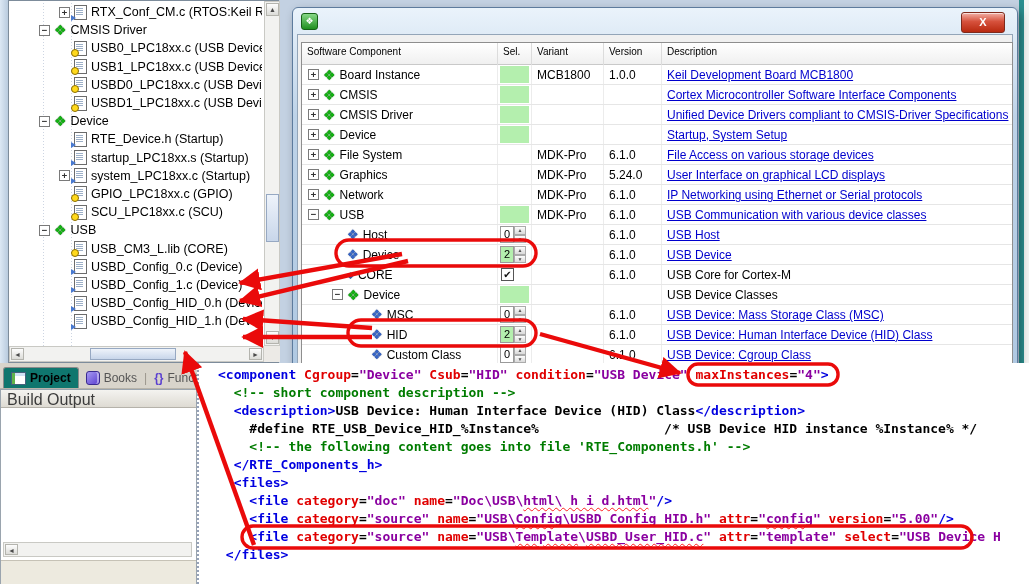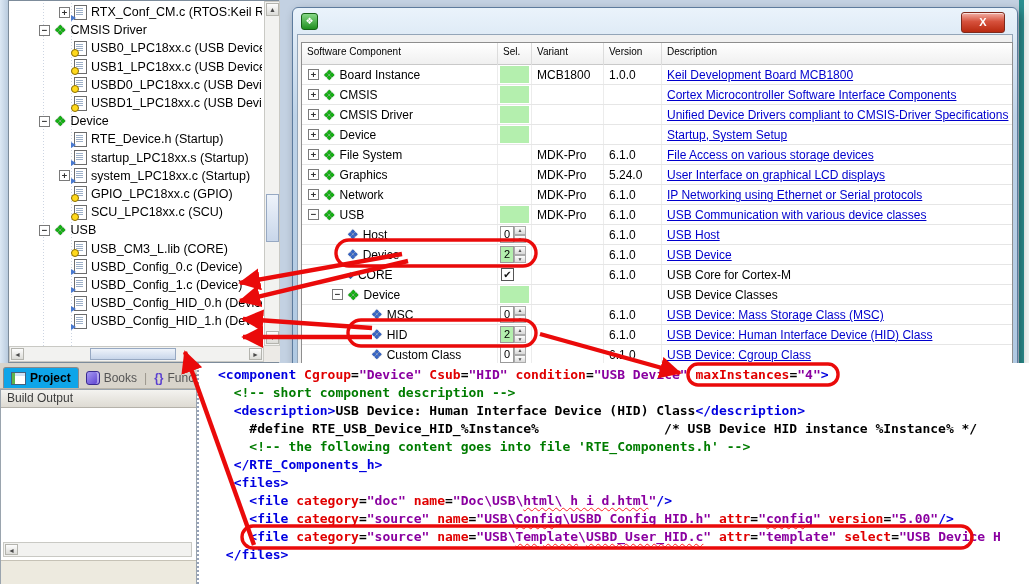--- a/index.html
+++ b/index.html
@@ -39,34 +39,34 @@
     color:#4a4a4a;font-size:7px;line-height:12px;text-align:center;box-sizing:border-box;}
   .sb-thumb{position:absolute;background:linear-gradient(#eef3fa,#c8d6ea);border:1px solid #96a8c2;box-sizing:border-box;}
   #tree-vsb{left:255px;top:0;width:16px;height:345px;}
   #tree-hsb{left:0;top:345px;width:255px;height:16px;}
   #tree-sb-corner{position:absolute;left:255px;top:345px;width:16px;height:16px;background:#eceae6;}
 
   
   #tab-bar{position:absolute;left:0;top:363px;width:197px;height:26px;background:#d8d4cb;
     border-bottom:1px solid #b8b4aa;overflow:hidden;display:flex;align-items:flex-end;padding:0 0 0 3px;box-sizing:border-box;}
   .tab{display:inline-flex;align-items:center;gap:4px;padding:3px 7px;font-size:12px;color:#555;white-space:nowrap;}
-  .tab.active{background:#0ea5e9;border:1px solid #8a8a8a;border-bottom:none;border-radius:3px 3px 0 0;
+  .tab.active{background:#0f766e;border:1px solid #8a8a8a;border-bottom:none;border-radius:3px 3px 0 0;
     font-weight:bold;color:#000;align-items:center;}
   .tab-divider{color:#9a968c;font-size:12px;padding-bottom:3px;}
   .project-icon{width:13px;height:11px;background:#fff;border:1px solid #45617d;
     box-shadow:inset 3px 0 0 #61b44a,inset 0 3px 0 #cfe2f5;}
   .books-icon{width:12px;height:12px;border-radius:3px;background:linear-gradient(135deg,#a79af2,#5a3fd0);
     border:1px solid #3a2a90;box-shadow:inset -2px 0 0 rgba(255,255,255,.45);}
   .braces-icon{font-weight:bold;font-size:12px;color:#5a3fd0;}
 
   
   #build-output{position:absolute;left:0;top:389px;width:197px;height:195px;background:#fff;
     border:1px solid #9aa4ae;box-sizing:border-box;}
   #build-output-header{height:18px;background:linear-gradient(#f4f3f0,#dedbd3);border-bottom:1px solid #b5b2aa;
-    font-size:12px;color:#3c3c3c;padding:1px 0 0 6px;box-sizing:border-box;}
+    font-size:16px;color:#3c3c3c;padding:1px 0 0 6px;box-sizing:border-box;}
   #build-hsb{left:2px;top:152px;width:189px;height:15px;}
   #build-footer{position:absolute;left:0;top:170px;width:195px;height:23px;background:#edeadf;border-top:1px solid #c6c2b6;}
 
   
   #dialog{position:absolute;left:292px;top:7px;width:726px;height:362px;
     background:linear-gradient(#eaf3fb,#bed3e8 30%,#b0c9e2);
     border:1px solid #5d7b9d;border-radius:6px 6px 0 0;box-shadow:3px 4px 10px rgba(0,0,0,.35);box-sizing:border-box;}
   #dlg-titlebar{position:absolute;left:0;top:0;right:0;height:26px;display:flex;align-items:center;padding-left:8px;gap:6px;}
   #dlg-icon{width:15px;height:15px;border-radius:3px;background:linear-gradient(#86d786,#1f8f1f);
     border:1px solid #156015;color:#fff;font-size:9px;line-height:15px;text-align:center;}

